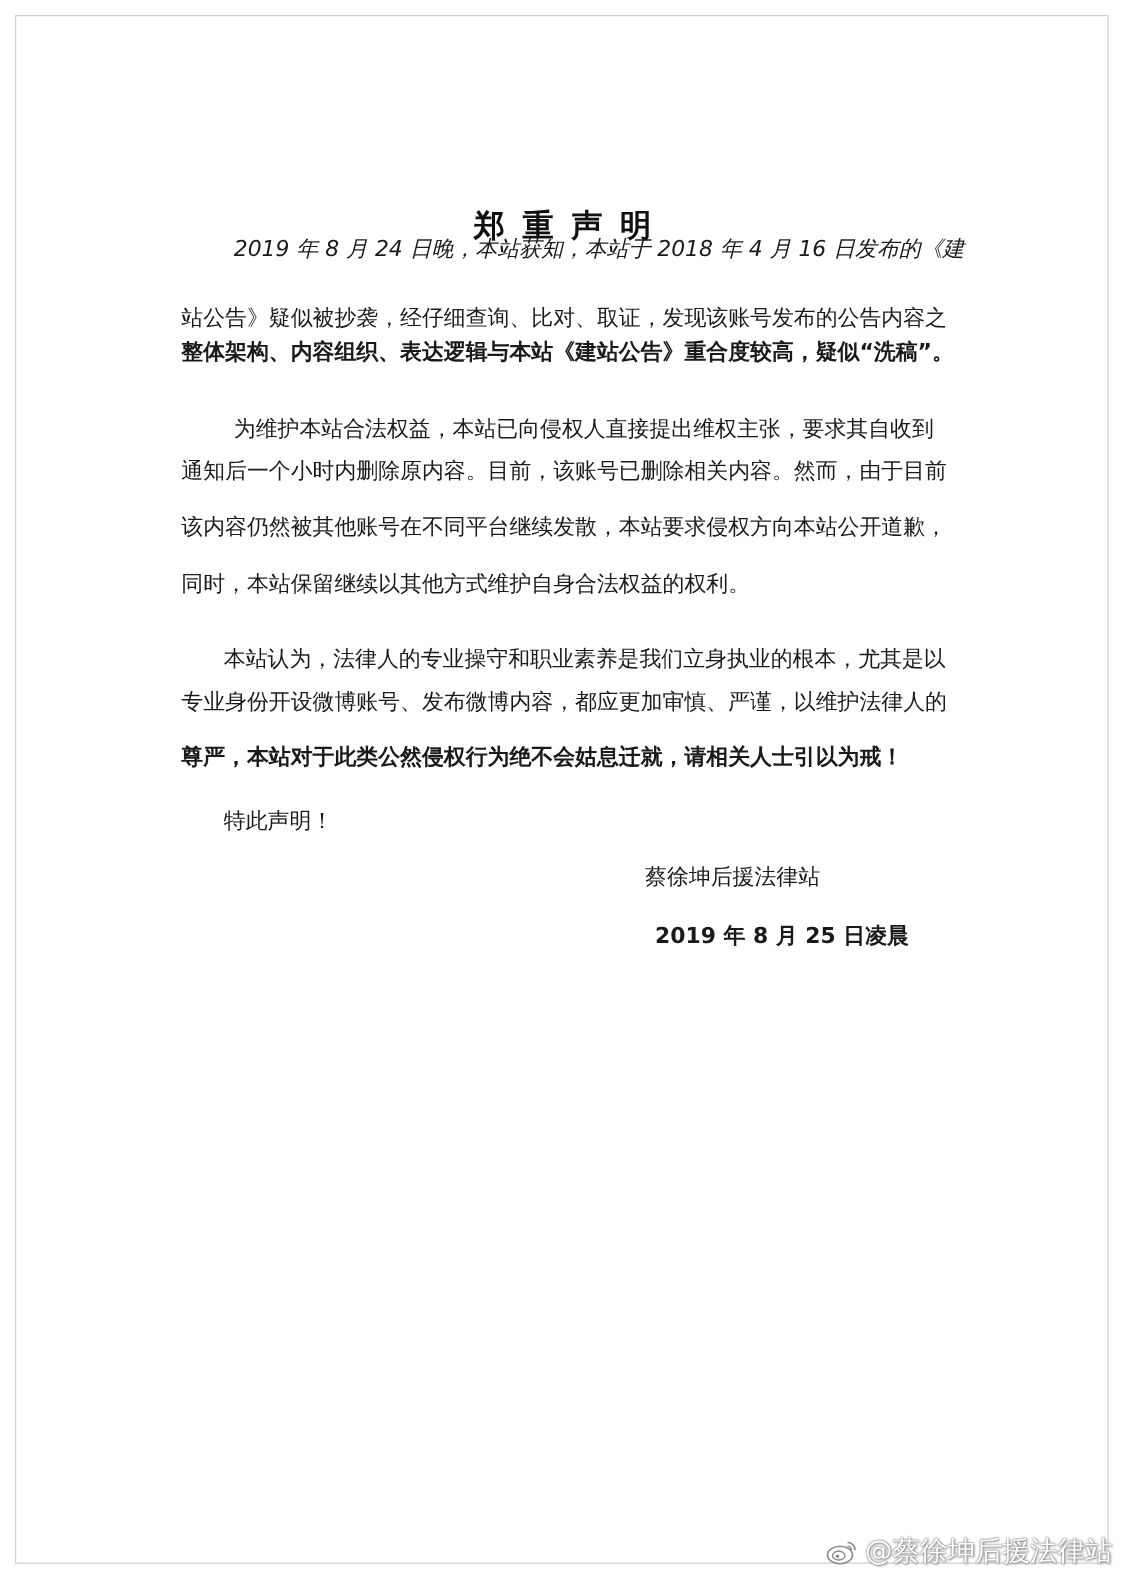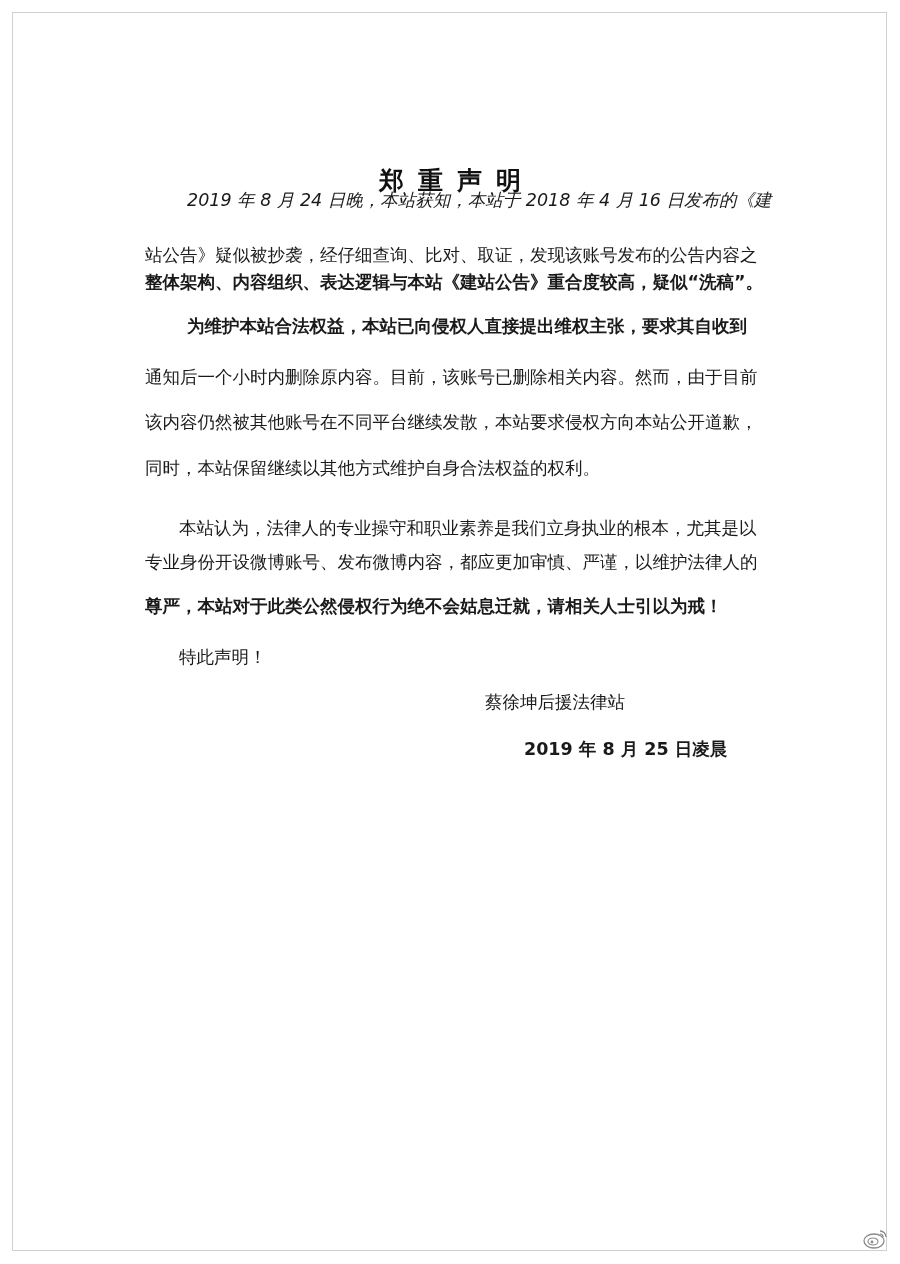--- a/index.html
+++ b/index.html
@@ -76,37 +76,38 @@
 <body>
 
 <div class="page-frame"></div>
 
 <div class="title">郑重声明</div>
 
 <div class="para-line" style="top:188px; padding-left:42px; width:578px;font-style:italic;">2019 年 8 月 24 日晚，本站获知，本站于 2018 年 4 月 16 日发布的《建</div>
 <div class="para-line" style="top:243px;">站公告》疑似被抄袭，经仔细查询、比对、取证，发现该账号发布的公告内容之</div>
 <div class="para-line" style="top:270px;font-weight:bold;">整体架构、内容组织、表达逻辑与本站《建站公告》重合度较高，疑似“洗稿”。</div>
 
-<div class="para-line" style="top:314px; padding-left:42px; width:578px;font-weight:bold;">为维护本站合法权益，本站已向侵权人直接提出维权主张，要求其自收到</div>
+<div class="para-line" style="top:332px; padding-left:42px; width:578px;">为维护本站合法权益，本站已向侵权人直接提出维权主张，要求其自收到</div>
 <div class="para-line" style="top:365px;">通知后一个小时内删除原内容。目前，该账号已删除相关内容。然而，由于目前</div>
 <div class="para-line" style="top:410px;">该内容仍然被其他账号在不同平台继续发散，本站要求侵权方向本站公开道歉，</div>
 <div class="para-line" style="top:456px;">同时，本站保留继续以其他方式维护自身合法权益的权利。</div>
 
 <div class="para-line" style="top:516px; padding-left:34px; width:586px;">本站认为，法律人的专业操守和职业素养是我们立身执业的根本，尤其是以</div>
 <div class="para-line" style="top:550px;">专业身份开设微博账号、发布微博内容，都应更加审慎、严谨，以维护法律人的</div>
 <div class="para-line" style="top:594px;font-weight:bold;">尊严，本站对于此类公然侵权行为绝不会姑息迁就，请相关人士引以为戒！</div>
 
 <div class="para-line" style="top:645px; padding-left:34px; width:586px;">特此声明！</div>
 
-<div class="signature" style="left:485px; top:690px;">蔡徐坤后援法律站</div>
+<div class="signature" style="left:516px; top:690px;">蔡徐坤后援法律站</div>
 <div class="signature" style="left:524px; top:737px;font-weight:bold;">2019 年 8 月 25 日凌晨</div>
 
 <div class="watermark">
   <span class="weibo-icon">
     <svg width="28" height="24" viewBox="0 0 28 24">
       <ellipse cx="12" cy="15" rx="10" ry="7" fill="#ffffff" stroke="#8a8a8a" stroke-width="1.3"></ellipse>
       <ellipse cx="11" cy="15.5" rx="5" ry="3.5" fill="none" stroke="#8a8a8a" stroke-width="1.1"></ellipse>
       <circle cx="10" cy="16" r="1.4" fill="#8a8a8a"></circle>
       <path d="M18 5 A6 6 0 0 1 24 11" fill="none" stroke="#8a8a8a" stroke-width="1.3"></path>
       <path d="M18 8 A3 3 0 0 1 21 11" fill="none" stroke="#8a8a8a" stroke-width="1.2"></path>
     </svg>
   </span>
+  <span>@蔡徐坤后援法律站</span>
 </div>
 
 </body></html>

